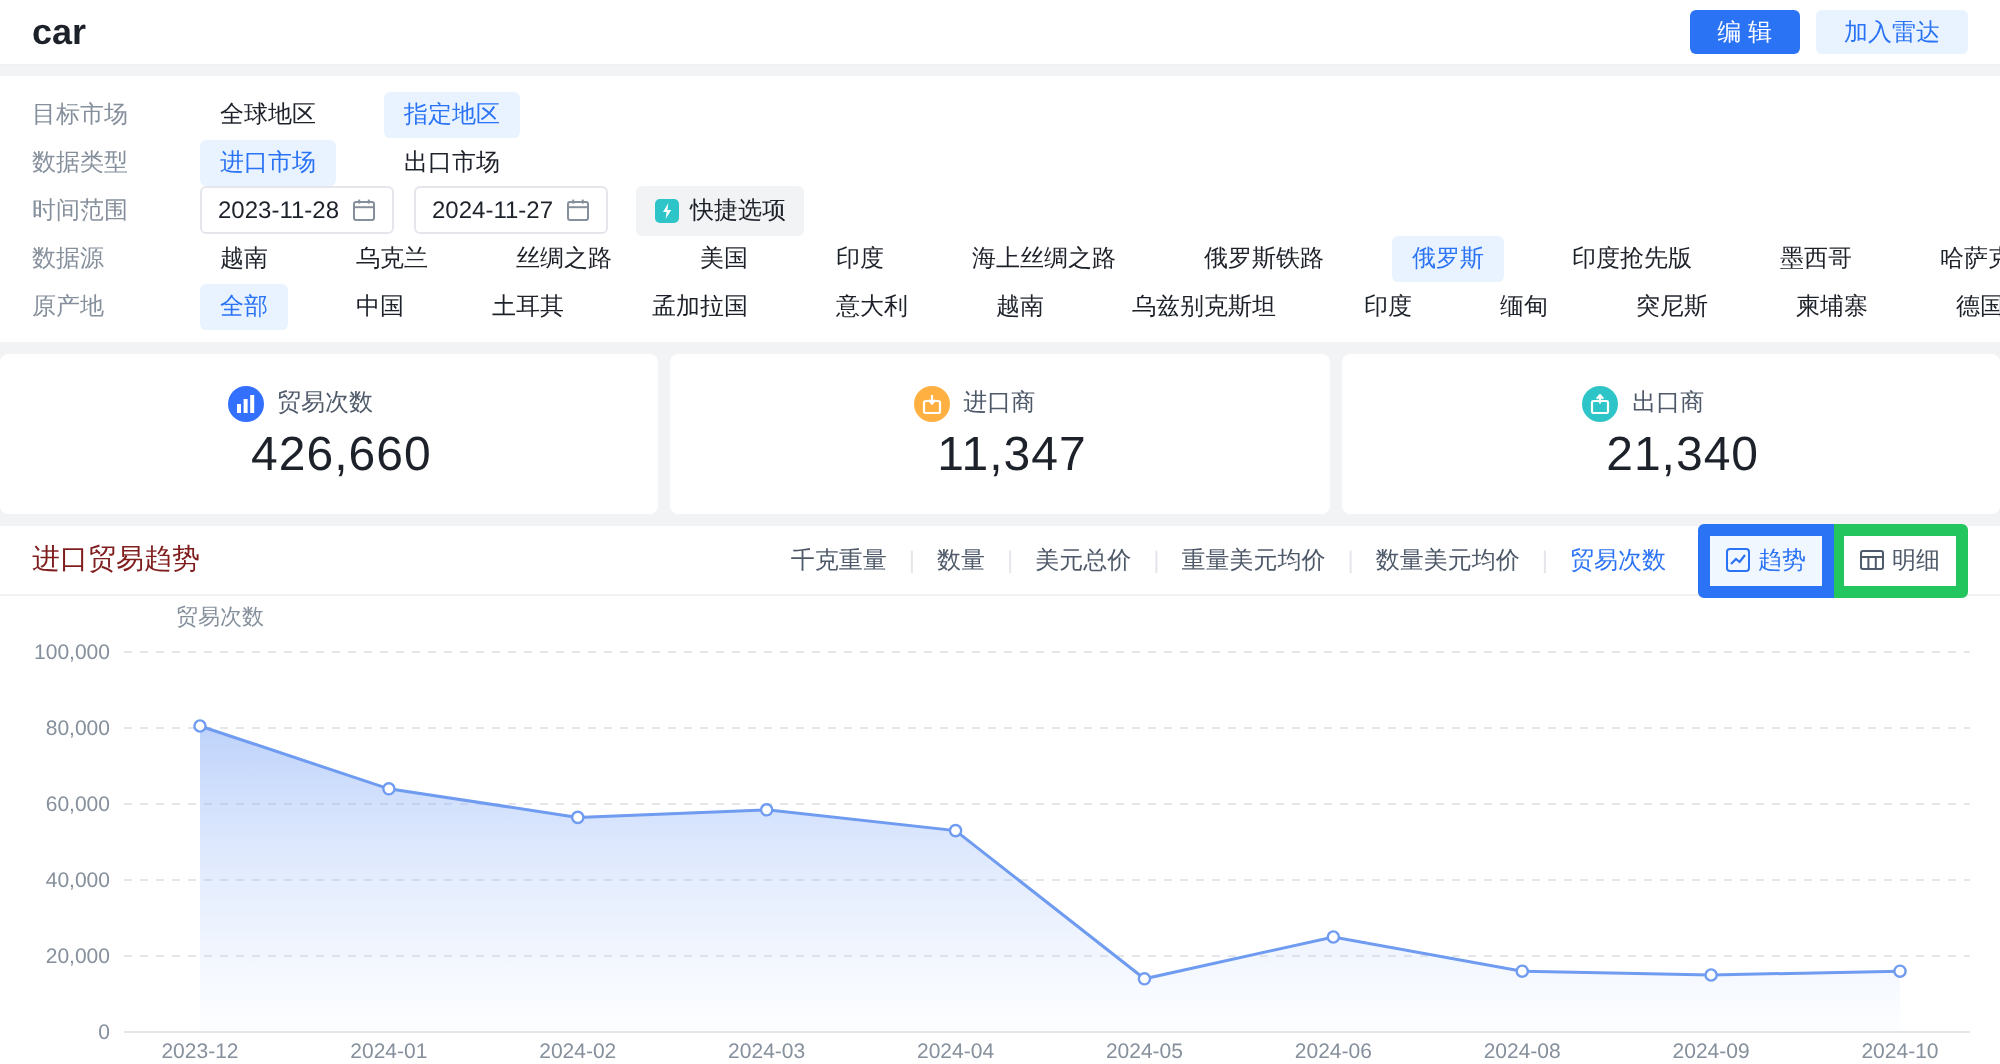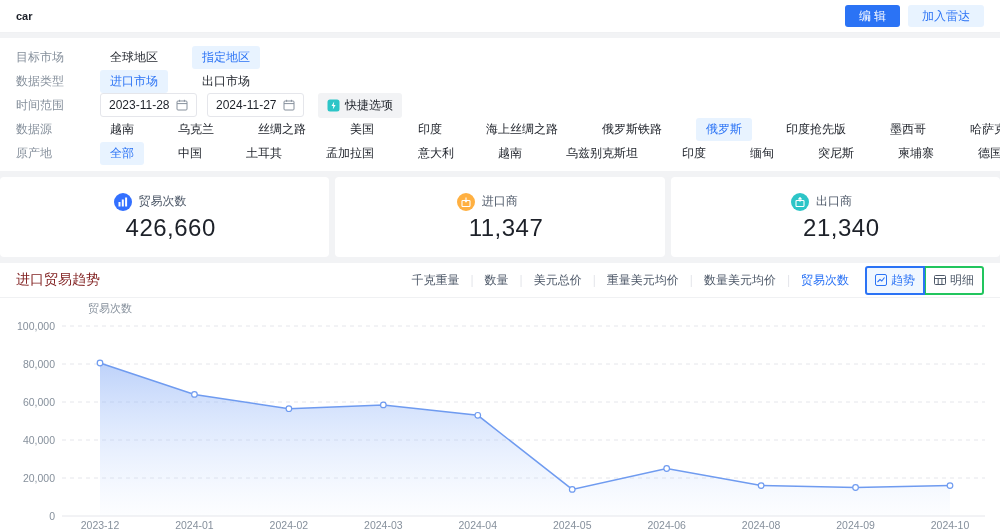--- a/index.html
+++ b/index.html
@@ -7,23 +7,23 @@
   body {
     background:#f2f3f5;
     font-family:"Liberation Sans","DejaVu Sans",sans-serif;
     color:#1d2129; font-size:12px; overflow:hidden;
   }
   
   .topbar {
     height:33px; background:#fff; display:flex; align-items:center;
     justify-content:space-between; padding:0 16px; border-bottom:1px solid #f0f1f3;
   }
-  .page-title { font-size:11px; font-weight:bold; color:#1d2129; }
+  .page-title { font-size:18px; font-weight:bold; color:#1d2129; }
   .topbar-actions { display:flex; gap:8px; }
-  .btn { border:none; border-radius:3px; font-size:12px; padding:5px 14px; cursor:pointer; line-height:1;font-family:Liberation Serif, serif; }
+  .btn { border:none; border-radius:3px; font-size:12px; padding:5px 14px; cursor:pointer; line-height:1; }
   .btn-primary { background:#2b73f5; color:#fff; }
   .btn-soft { background:#e8f3ff; color:#2b73f5; }
   
   .filter-panel { background:#fff; margin-top:5px; padding:7px 0 6px 0; }
   .filter-row { display:flex; align-items:center; padding:2px 16px; height:24px; }
   .filter-label { width:58px; flex:0 0 58px; color:#86909c; margin-right:26px; }
   .opts { display:flex; align-items:flex-start; gap:24px; }
   .opts.spread { flex:1; justify-content:space-between; margin-right:26px; }
   .opt { color:#1d2129; padding:3px 10px; border-radius:3px; cursor:pointer; white-space:nowrap; }
   .opt.selected { background:#e8f3ff; color:#2b73f5; }
@@ -53,21 +53,21 @@
     height:35px; display:flex; align-items:center; justify-content:space-between;
     padding:0 16px; border-bottom:1px solid #f0f1f3;
   }
   .chart-title { font-size:14px; font-weight:normal; color:#7f1d1d; }
   .chart-controls { display:flex; align-items:center; }
   .metrics { display:flex; align-items:center; margin-right:14px; }
   .metric { color:#4e5969; cursor:pointer; padding:0 2px; white-space:nowrap; }
   .metric.selected { color:#2b73f5; }
   .sep { color:#e5e6eb; margin:0 9px; }
   .seg-btn {
-    display:flex; align-items:center; gap:4px; background:#fff; border:2px solid #22c55e;
+    display:flex; align-items:center; gap:4px; background:#fff; border:6px solid #22c55e;
     color:#4e5969; font-size:12px; padding:4px 8px; cursor:pointer;
   }
   .seg-btn.first { border-radius:3px 0 0 3px; }
   .seg-btn.last { border-radius:0 3px 3px 0; margin-left:-1px; }
   .seg-btn.active { background:#f0f7ff; border-color:#2b73f5; color:#2b73f5; position:relative; z-index:1; }
   .chart-body { width:1000px; height:236px; }
 </style>
 </head>
 <body>
 

